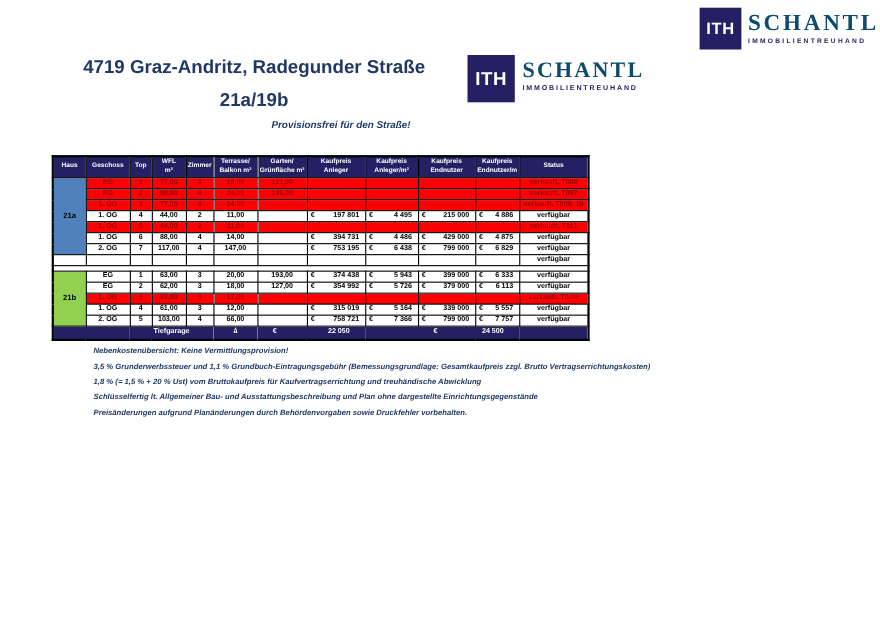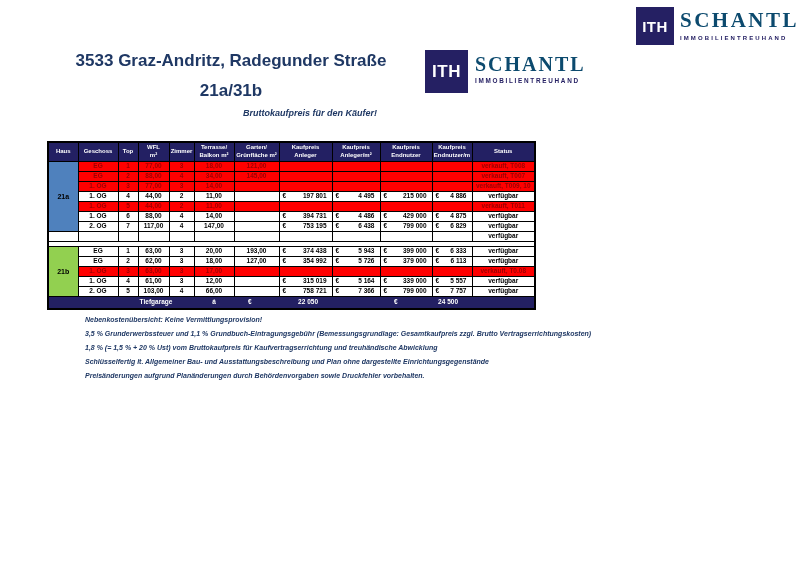--- a/index.html
+++ b/index.html
@@ -82,33 +82,33 @@
 
   <div class="logo logo-tr">
     <div class="logo-mark">ITH</div>
     <div class="logo-text">
       <div class="logo-name">SCHANTL</div>
       <div class="logo-tagline">IMMOBILIENTREUHAND</div>
     </div>
   </div>
 
   <div class="title">
-    <div class="line1">3533 Graz-Andritz, Radegunder Straße</div>
-    <div class="line2">21a/31b</div>
+    <div class="line1">4719 Graz-Andritz, Radegunder Straße</div>
+    <div class="line2">21a/19b</div>
   </div>
 
   <div class="logo logo-mid">
     <div class="logo-mark">ITH</div>
     <div class="logo-text">
       <div class="logo-name">SCHANTL</div>
       <div class="logo-tagline">IMMOBILIENTREUHAND</div>
     </div>
   </div>
 
-  <div class="subtitle">Bruttokaufpreis für den Käufer!</div>
+  <div class="subtitle">Provisionsfrei für den Straße!</div>
 
   <table id="price-table">
     <colgroup>
       <col style="width:30px">
         <col style="width:40px">
         <col style="width:20px">
         <col style="width:31px">
       <col style="width:25px">
         <col style="width:40px">
         <col style="width:45px">

